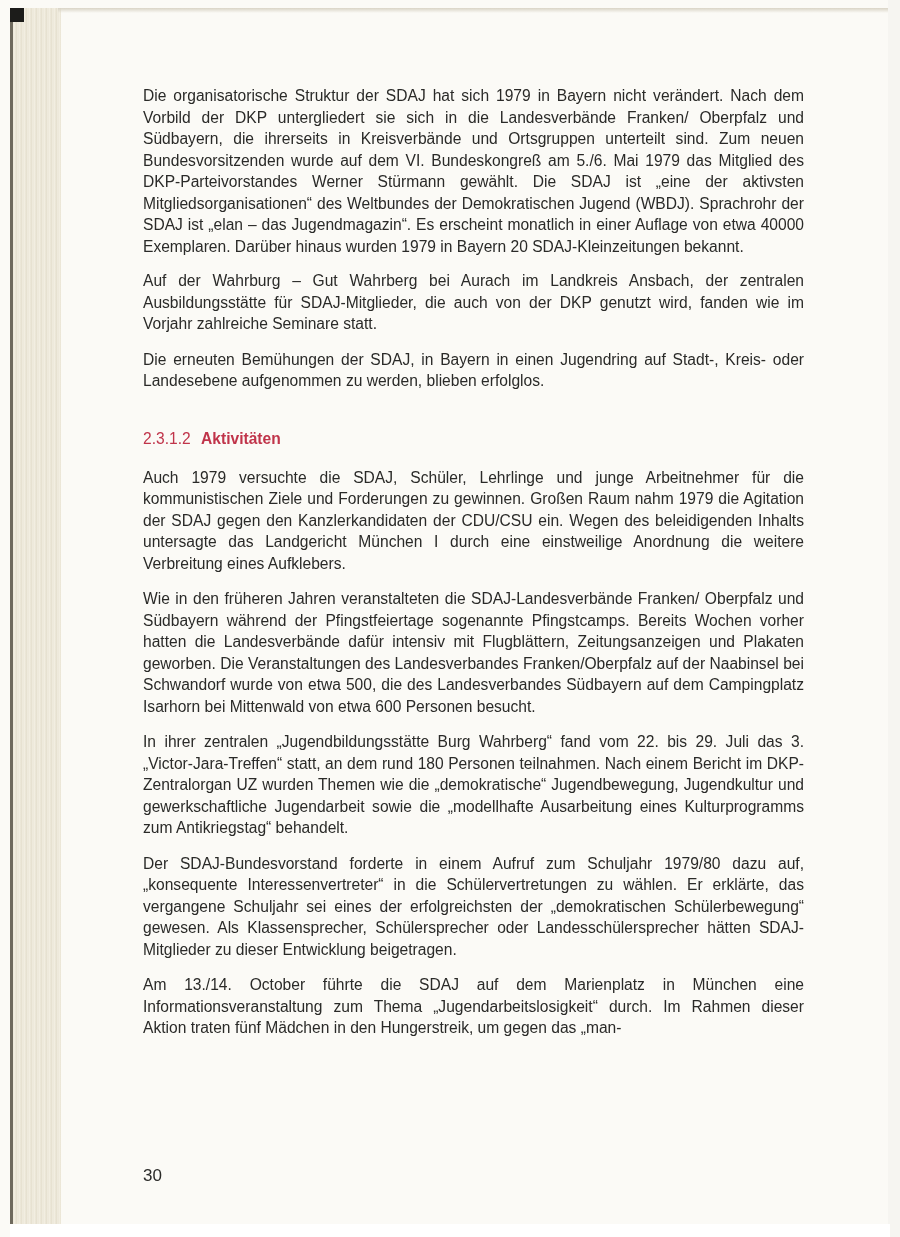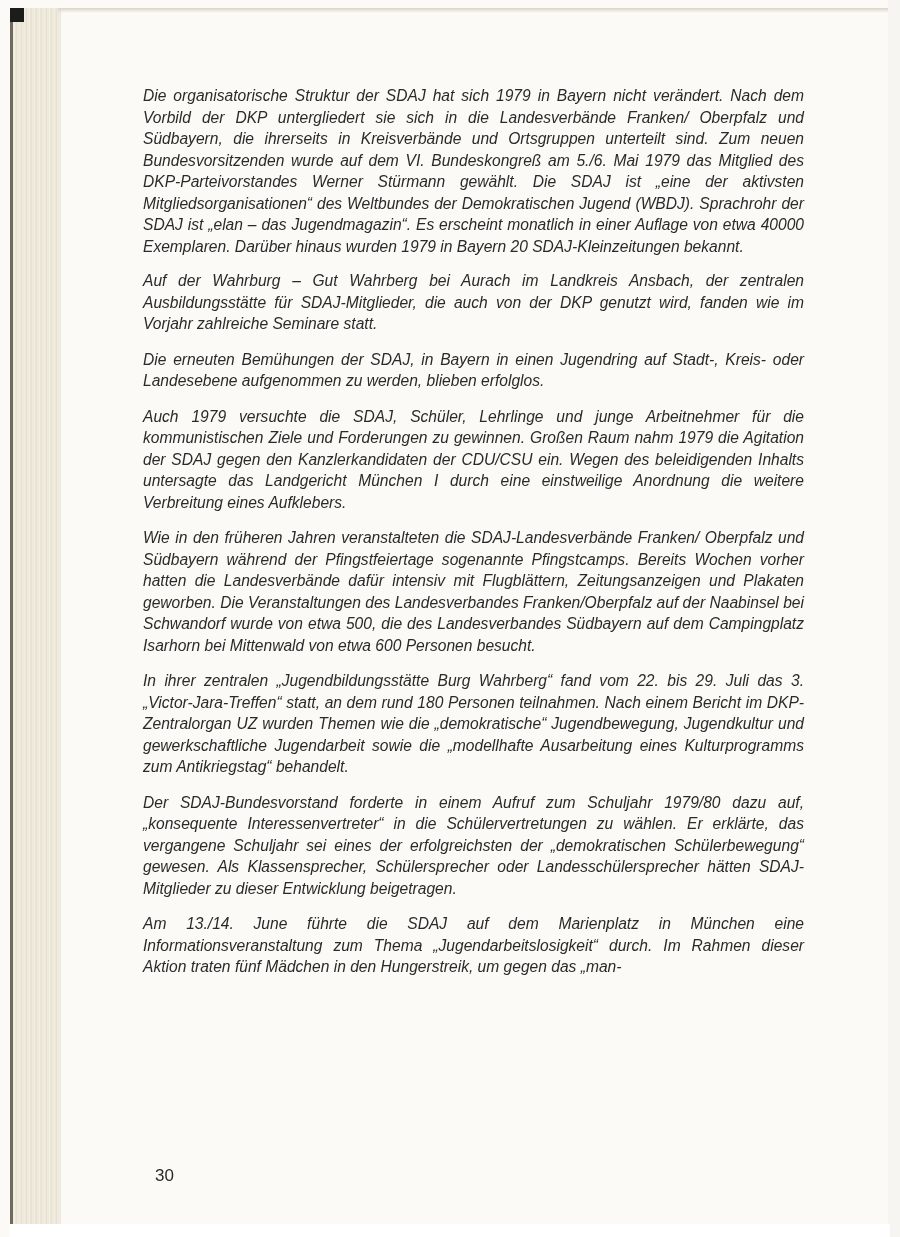--- a/index.html
+++ b/index.html
@@ -30,49 +30,53 @@
     position: absolute; left: 10px; top: 1224px; width: 880px; height: 13px;
     background: #ffffff;
   }
   .right-margin {
     position: absolute; left: 888px; top: 0; width: 12px; height: 1237px;
     background: #f6f5f1;
   }
   .content {
     position: absolute; left: 143px; top: 85px; width: 661px;
     color: #2a2a28;
-    font-size: 15.6px; line-height: 21.5px; font-style: italic;
+    font-size: 15.6px; line-height: 21.5px;
   }
   .para { margin: 0 0 14px 0; text-align: justify; }
   .para.p1 { margin-bottom: 13px; }
   .section-heading {
     margin: 36px 0 18px 0; color: #c0344a; font-size: 15.6px; line-height: 21px;
   }
   .section-heading .num { font-weight: normal; margin-right: 6px; }
   .section-heading .title { font-weight: bold; }
   .page-number {
-    position: absolute; left: 155px; top: 1166px;
+    position: absolute; left: 143px; top: 1166px;
     font-size: 17px; color: #2a2a28;
   }
 </style>
 </head>
 <body>
 
 <div class="scan"></div>
 <div class="page-edges"></div>
 <div class="top-shadow"></div>
 <div class="right-margin"></div>
 <div class="bottom-edge"></div>
 
 <div class="content">
   <p class="para p1">Die organisatorische Struktur der SDAJ hat sich 1979 in Bayern nicht verändert. Nach dem Vorbild der DKP untergliedert sie sich in die Landesverbände Franken/ Oberpfalz und Südbayern, die ihrerseits in Kreisverbände und Ortsgruppen unterteilt sind. Zum neuen Bundesvorsitzenden wurde auf dem VI. Bundeskongreß am 5./6. Mai 1979 das Mitglied des DKP-Parteivorstandes Werner Stürmann gewählt. Die SDAJ ist „eine der aktivsten Mitgliedsorganisationen“ des Weltbundes der Demokratischen Jugend (WBDJ). Sprachrohr der SDAJ ist „elan – das Jugendmagazin“. Es erscheint monatlich in einer Auflage von etwa 40000 Exemplaren. Darüber hinaus wurden 1979 in Bayern 20 SDAJ-Kleinzeitungen bekannt.</p>
   <p class="para">Auf der Wahrburg – Gut Wahrberg bei Aurach im Landkreis Ansbach, der zentralen Ausbildungsstätte für SDAJ-Mitglieder, die auch von der DKP genutzt wird, fanden wie im Vorjahr zahlreiche Seminare statt.</p>
   <p class="para">Die erneuten Bemühungen der SDAJ, in Bayern in einen Jugendring auf Stadt-, Kreis- oder Landesebene aufgenommen zu werden, blieben erfolglos.</p>
 
+  <div class="section-heading">
+    <span class="num">2.3.1.2</span>
+    <span class="title">Aktivitäten</span>
+  </div>
 
   <p class="para">Auch 1979 versuchte die SDAJ, Schüler, Lehrlinge und junge Arbeitnehmer für die kommunistischen Ziele und Forderungen zu gewinnen. Großen Raum nahm 1979 die Agitation der SDAJ gegen den Kanzlerkandidaten der CDU/CSU ein. Wegen des beleidigenden Inhalts untersagte das Landgericht München I durch eine einstweilige Anordnung die weitere Verbreitung eines Aufklebers.</p>
   <p class="para">Wie in den früheren Jahren veranstalteten die SDAJ-Landesverbände Franken/ Oberpfalz und Südbayern während der Pfingstfeiertage sogenannte Pfingstcamps. Bereits Wochen vorher hatten die Landesverbände dafür intensiv mit Flugblättern, Zeitungsanzeigen und Plakaten geworben. Die Veranstaltungen des Landesverbandes Franken/Oberpfalz auf der Naabinsel bei Schwandorf wurde von etwa 500, die des Landesverbandes Südbayern auf dem Campingplatz Isarhorn bei Mittenwald von etwa 600 Personen besucht.</p>
   <p class="para">In ihrer zentralen „Jugendbildungsstätte Burg Wahrberg“ fand vom 22. bis 29. Juli das 3. „Victor-Jara-Treffen“ statt, an dem rund 180 Personen teilnahmen. Nach einem Bericht im DKP-Zentralorgan UZ wurden Themen wie die „demokratische“ Jugendbewegung, Jugendkultur und gewerkschaftliche Jugendarbeit sowie die „modellhafte Ausarbeitung eines Kulturprogramms zum Antikriegstag“ behandelt.</p>
   <p class="para">Der SDAJ-Bundesvorstand forderte in einem Aufruf zum Schuljahr 1979/80 dazu auf, „konsequente Interessenvertreter“ in die Schülervertretungen zu wählen. Er erklärte, das vergangene Schuljahr sei eines der erfolgreichsten der „demokratischen Schülerbewegung“ gewesen. Als Klassensprecher, Schülersprecher oder Landesschülersprecher hätten SDAJ-Mitglieder zu dieser Entwicklung beigetragen.</p>
-  <p class="para">Am 13./14. June führte die SDAJ auf dem Marienplatz in München eine Informationsveranstaltung zum Thema „Jugendarbeitslosigkeit“ durch. Im Rahmen dieser Aktion traten fünf Mädchen in den Hungerstreik, um gegen das „man-</p>
+  <p class="para">Am 13./14. October führte die SDAJ auf dem Marienplatz in München eine Informationsveranstaltung zum Thema „Jugendarbeitslosigkeit“ durch. Im Rahmen dieser Aktion traten fünf Mädchen in den Hungerstreik, um gegen das „man-</p>
 </div>
 
 <div class="page-number">30</div>
 
 </body></html>

